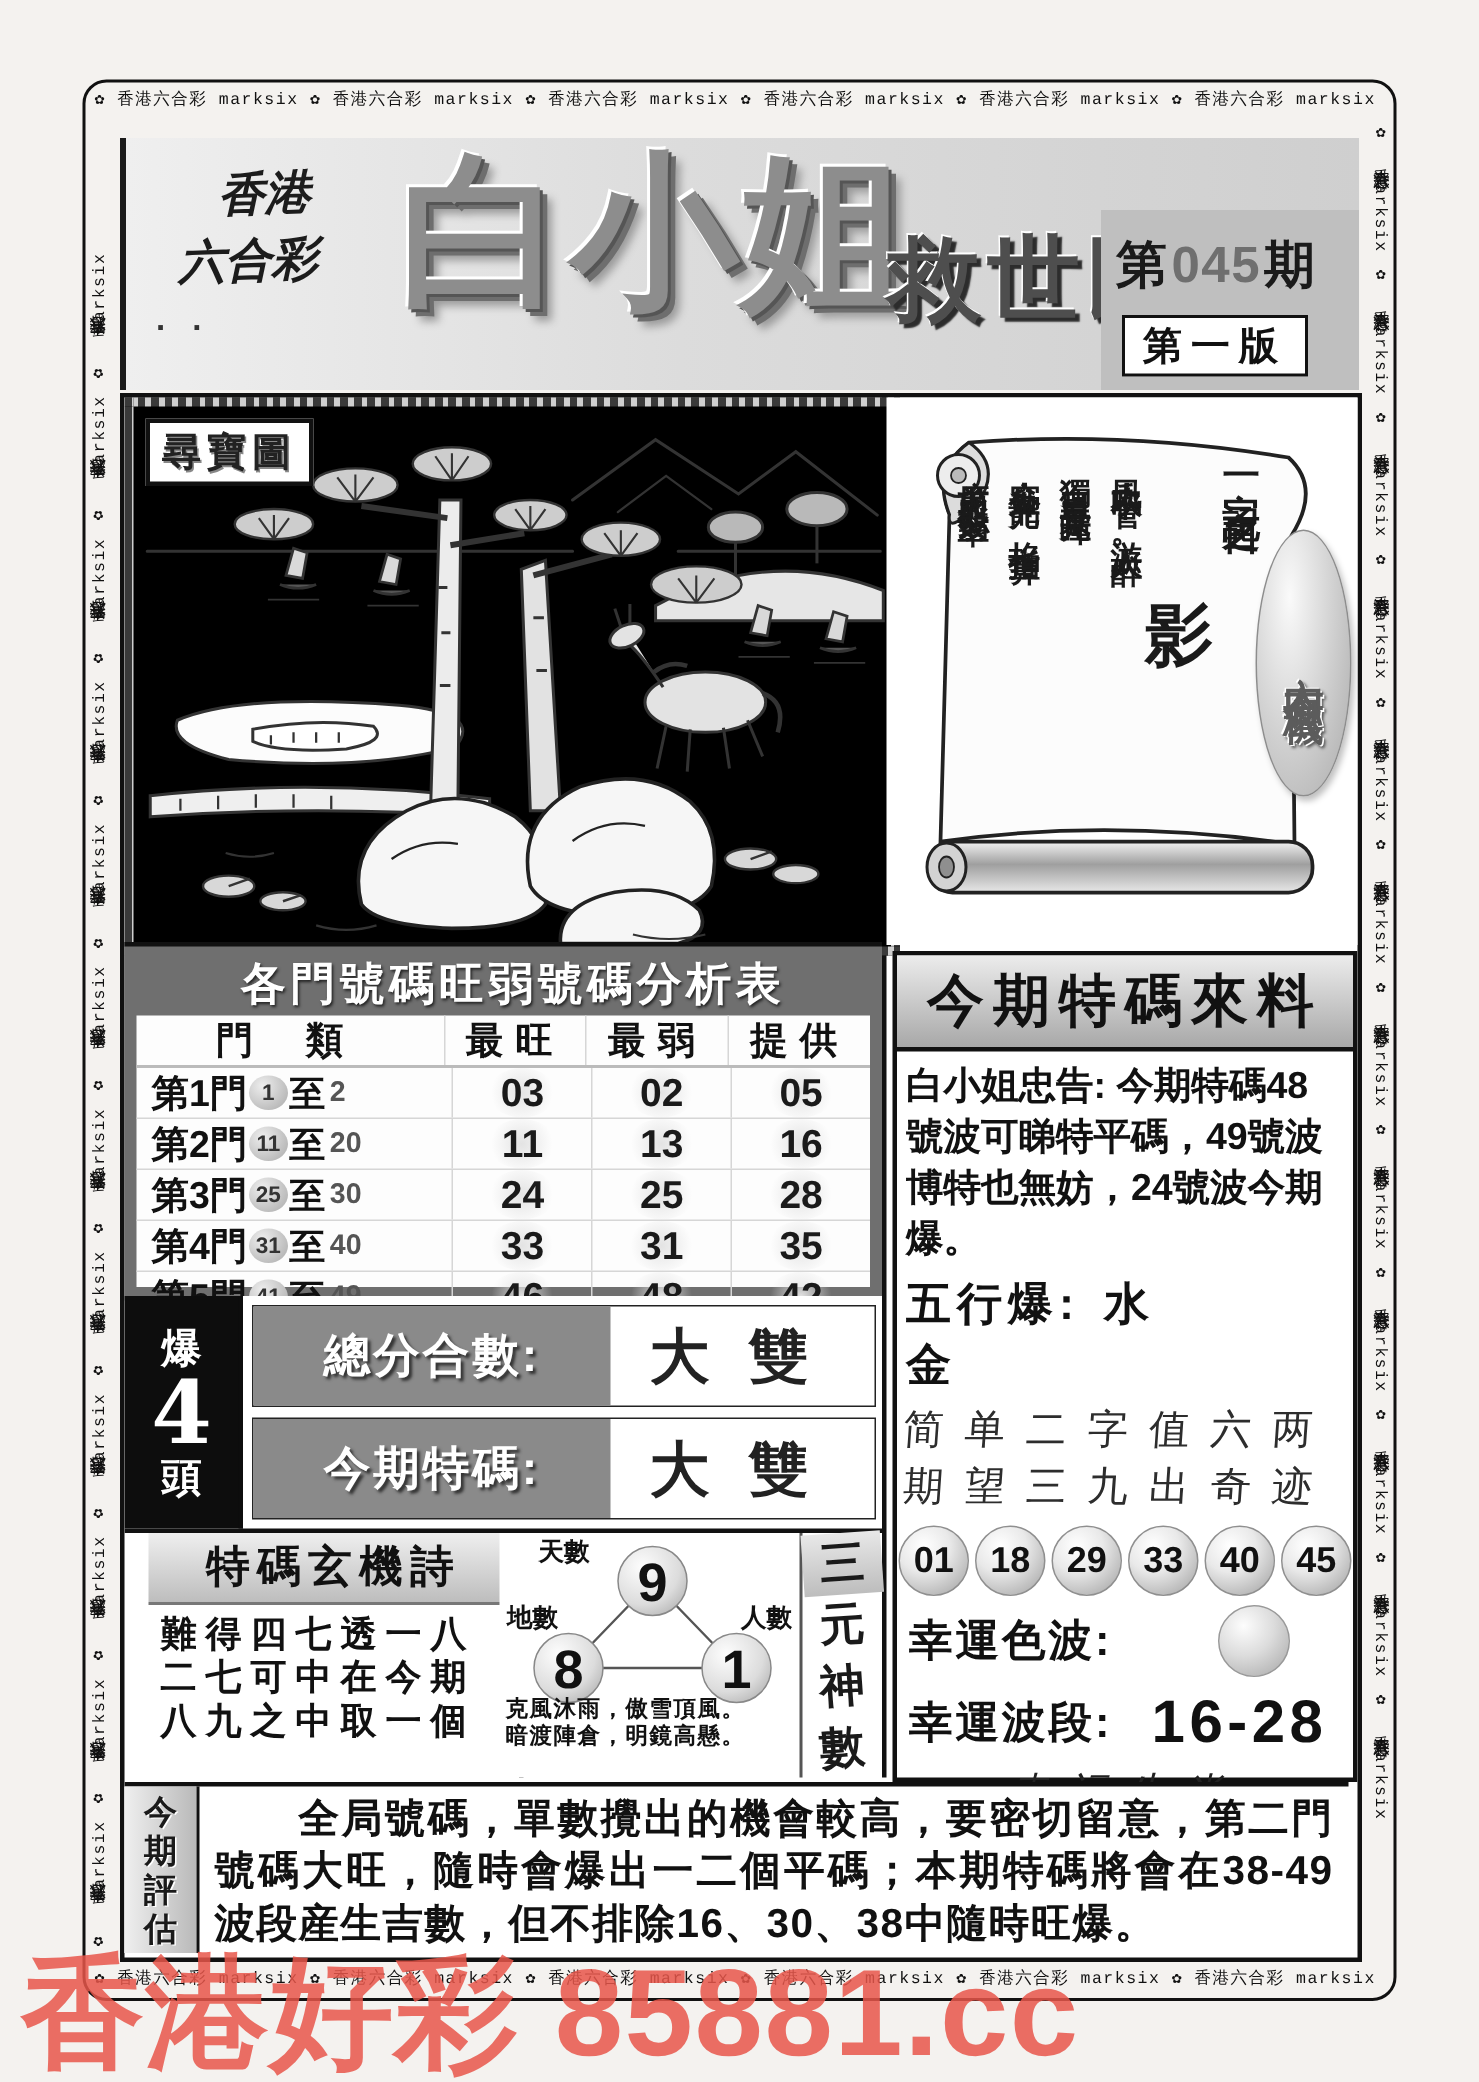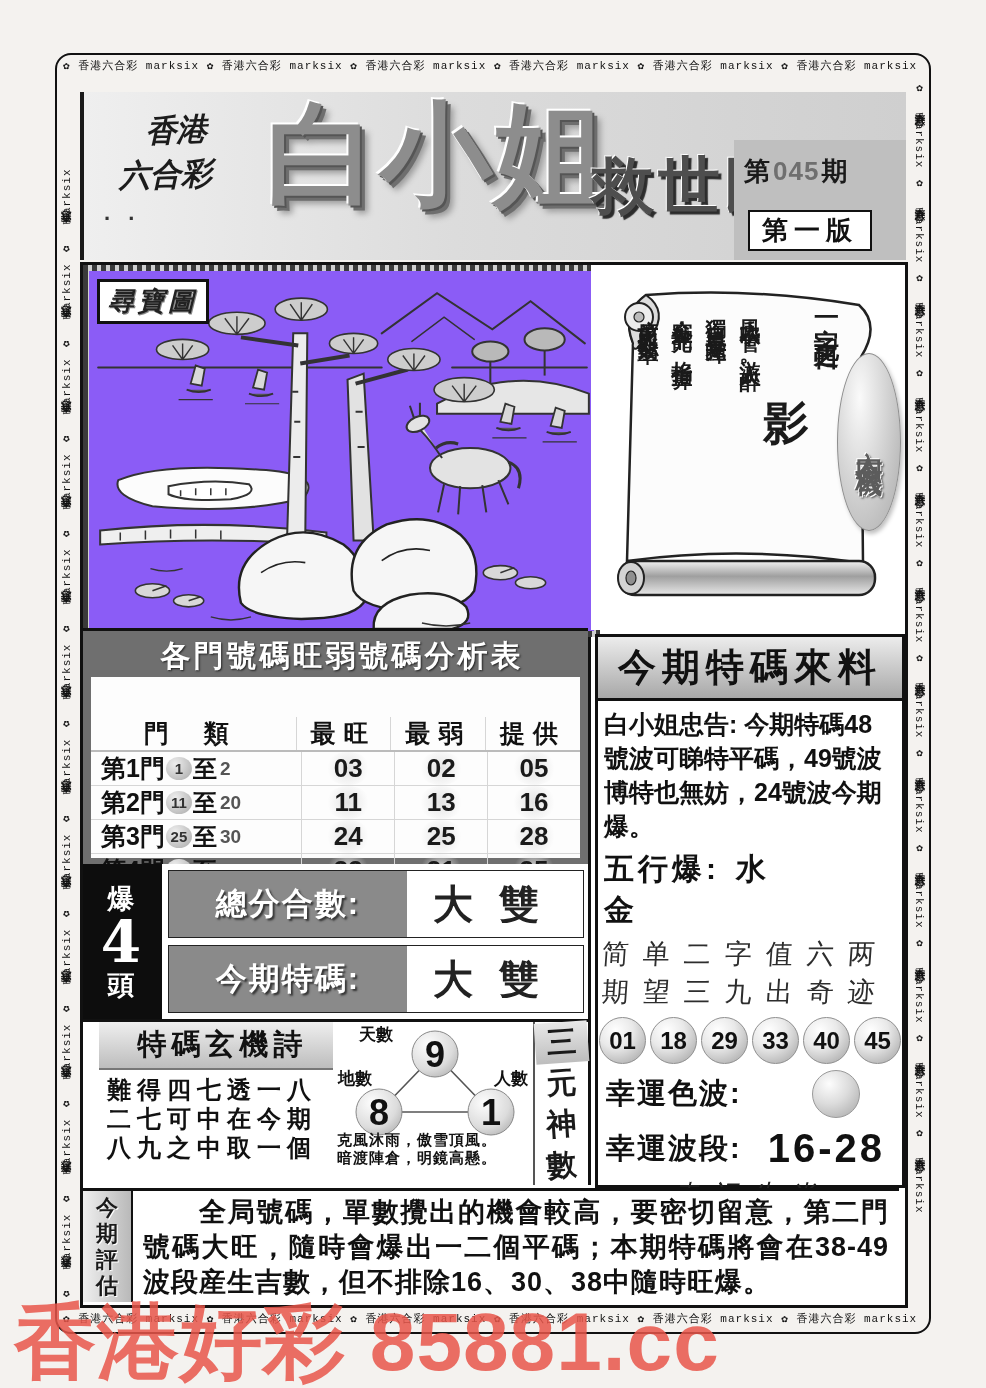--- a/index.html
+++ b/index.html
@@ -25,49 +25,49 @@
          font-weight:bold;font-style:italic;font-size:31px;line-height:44px;color:#1c1c1c;
          transform:rotate(-2deg);}
   .brand div:first-child{padding-left:28px;}
   .dots{position:absolute;left:20px;top:108px;font-size:22px;font-weight:bold;color:#333;letter-spacing:6px;}
   .title-main{position:absolute;left:182px;top:-12px;font-size:112px;font-weight:900;color:#8d8d8d;
         letter-spacing:2px;
         text-shadow:-2px -2px 0 #fff,2px 2px 0 #555,5px 5px 0 #6e6e6e,8px 8px 6px #9a9a9a;}
   .title-sub{position:absolute;left:508px;top:52px;font-size:62px;font-weight:900;color:#4e4e4e;
         letter-spacing:4px;text-shadow:-1px -1px 0 #fff,3px 3px 1px #2c2c2c;}
   .issue-patch{position:absolute;right:0;top:48px;width:172px;height:120px;background:#bfbfbf;}
-  .issue{position:absolute;left:10px;top:14px;font-size:26px;font-weight:900;color:#1a1a1a;letter-spacing:1px;}
+  .issue{position:absolute;left:10px;top:14px;font-size:34px;font-weight:900;color:#1a1a1a;letter-spacing:1px;}
   .issue-num{color:#6f6f6f;padding:0 2px;}
   .edition{position:absolute;left:14px;top:70px;background:#fff;border:2px solid #111;
            font-size:26px;font-weight:900;padding:1px 12px;letter-spacing:6px;}
 
   
   .main-box{position:absolute;left:80px;top:262px;width:822px;height:1040px;
             background:#fff;border:3px solid #111;}
   .divider-v{position:absolute;left:505px;top:0;width:3px;height:920px;background:#111;}
 
   
-  .pic-box{position:absolute;left:0;top:0;width:505px;height:360px;background:#8b5cf6;
+  .pic-box{position:absolute;left:0;top:0;width:505px;height:360px;background:#000000;
            border:6px solid transparent;
-           border-image:repeating-linear-gradient(90deg,#3a3a3a 0 5px,#cfcfcf 5px 9px) 6;font-style:italic;}
+           border-image:repeating-linear-gradient(90deg,#3a3a3a 0 5px,#cfcfcf 5px 9px) 6;}
   .pic-box svg{position:absolute;left:0;top:0;width:100%;height:100%;}
   .pic-label{position:absolute;left:8px;top:8px;background:#fff;border:3px solid #111;
              font-size:26px;font-weight:900;padding:2px 8px;letter-spacing:4px;
              color:#222;text-shadow:1px 1px 0 #888;}
 
   
   .analysis{position:absolute;left:0;top:363px;width:505px;height:233px;background:#6f6f6f;
             border-top:3px solid #111;border-bottom:3px solid #111;}
   .analysis-title{text-align:center;color:#fff;font-size:30px;font-weight:900;letter-spacing:3px;
             padding-top:5px;text-shadow:1px 1px 2px #222;margin-left:13px;}
   .analysis-table{position:absolute;left:8px;top:46px;right:8px;bottom:6px;background:#fdfdfd;
             display:flex;flex-direction:column;}
   .a-row{display:flex;align-items:center;flex:1;border-bottom:1px solid #d6d6d6;}
   .a-row:last-child{border-bottom:none;}
-  .a-head{font-weight:900;font-size:25px;border-bottom:2px solid #bbb;margin-top:40px;}
+  .a-head{font-weight:900;font-size:25px;border-bottom:2px solid #bbb;}
   .a-c1{width:205px;padding-left:10px;display:flex;align-items:center;}
   .a-c2,.a-c3,.a-c4{width:94px;text-align:center;border-left:1px solid #d6d6d6;align-self:stretch;
             display:flex;align-items:center;justify-content:center;}
   .a-head .a-c1{justify-content:center;letter-spacing:14px;padding-left:0;}
   .a-head .a-c2,.a-head .a-c3,.a-head .a-c4{letter-spacing:8px;}
   .gate{font-weight:900;font-size:25px;}
   .circled{display:inline-flex;width:26px;height:23px;border-radius:50%;margin:0 1px;
            background:radial-gradient(circle at 35% 30%,#eee,#a9a9a9);
            align-items:center;justify-content:center;font-size:15px;font-weight:bold;color:#333;}
   .to-char{font-weight:900;font-size:24px;}

